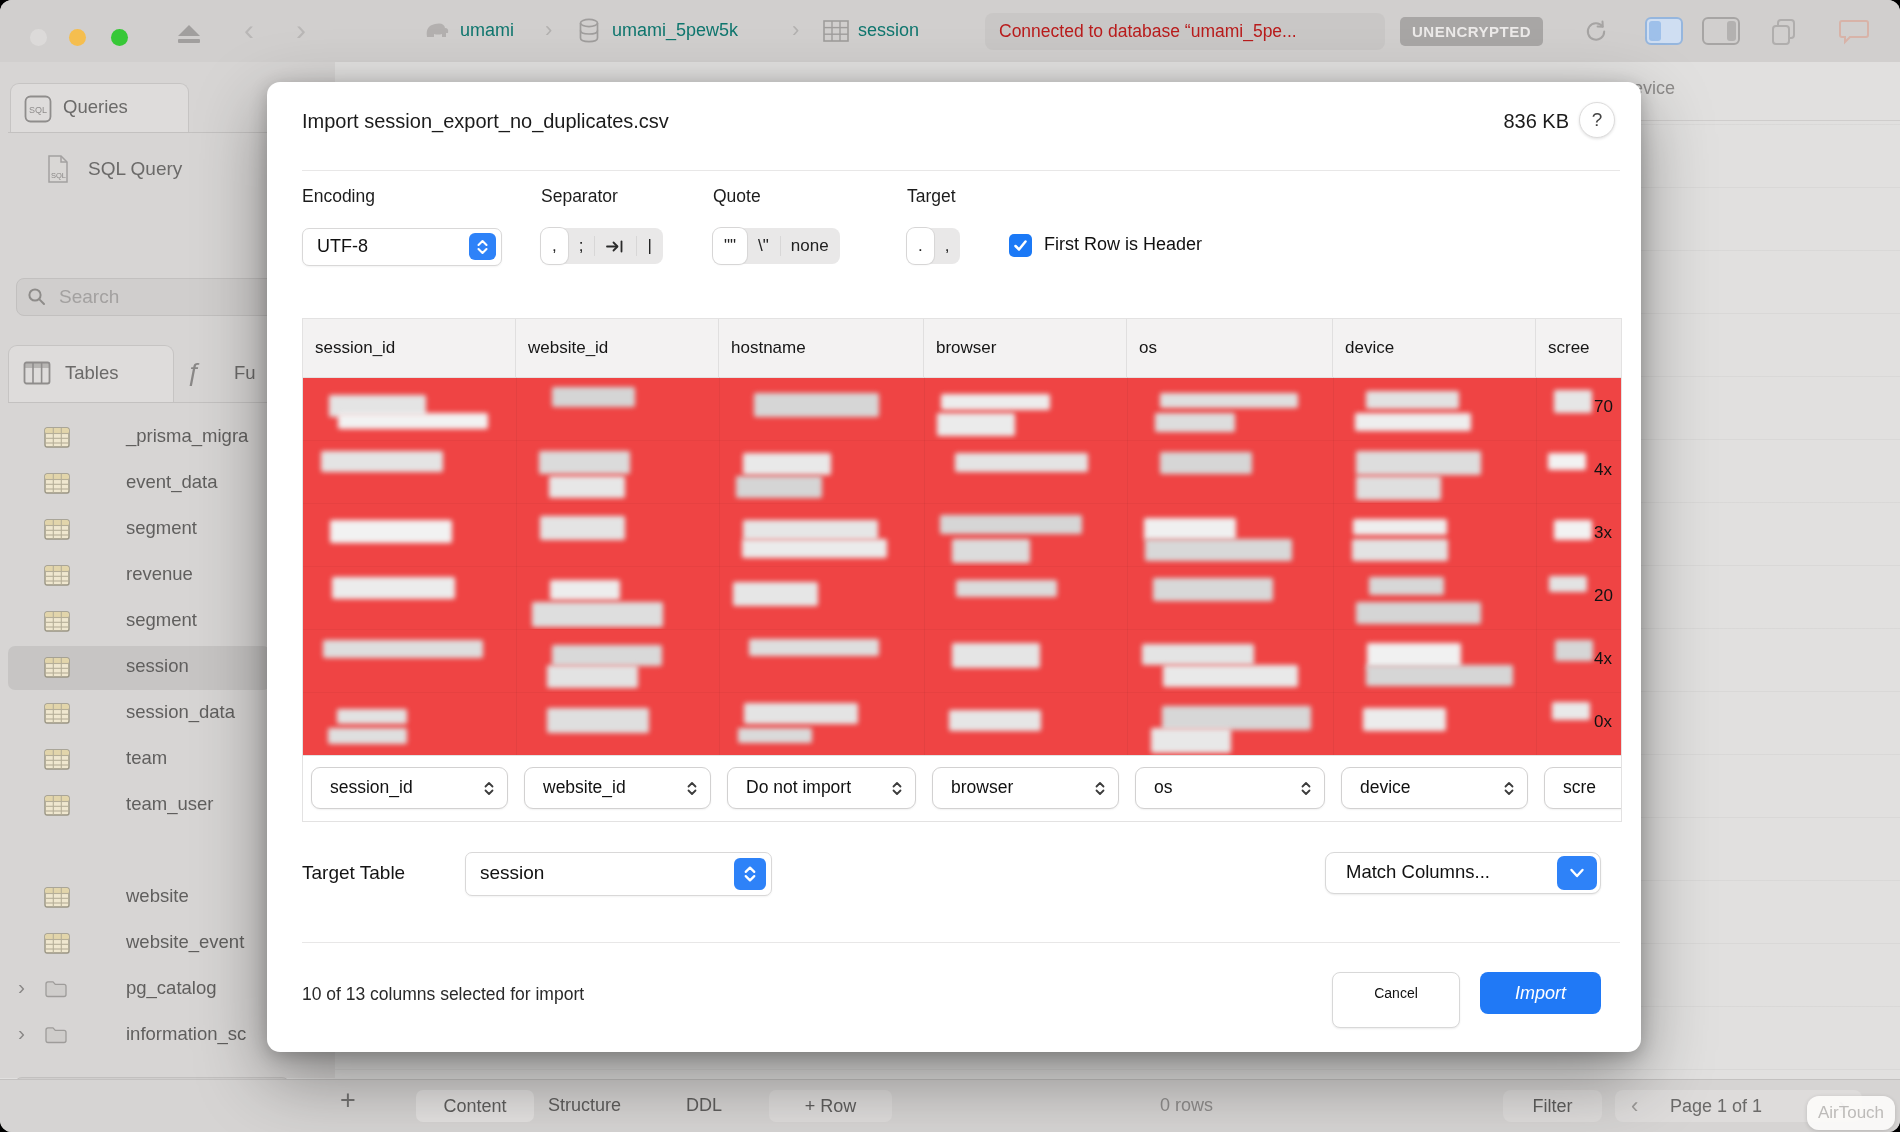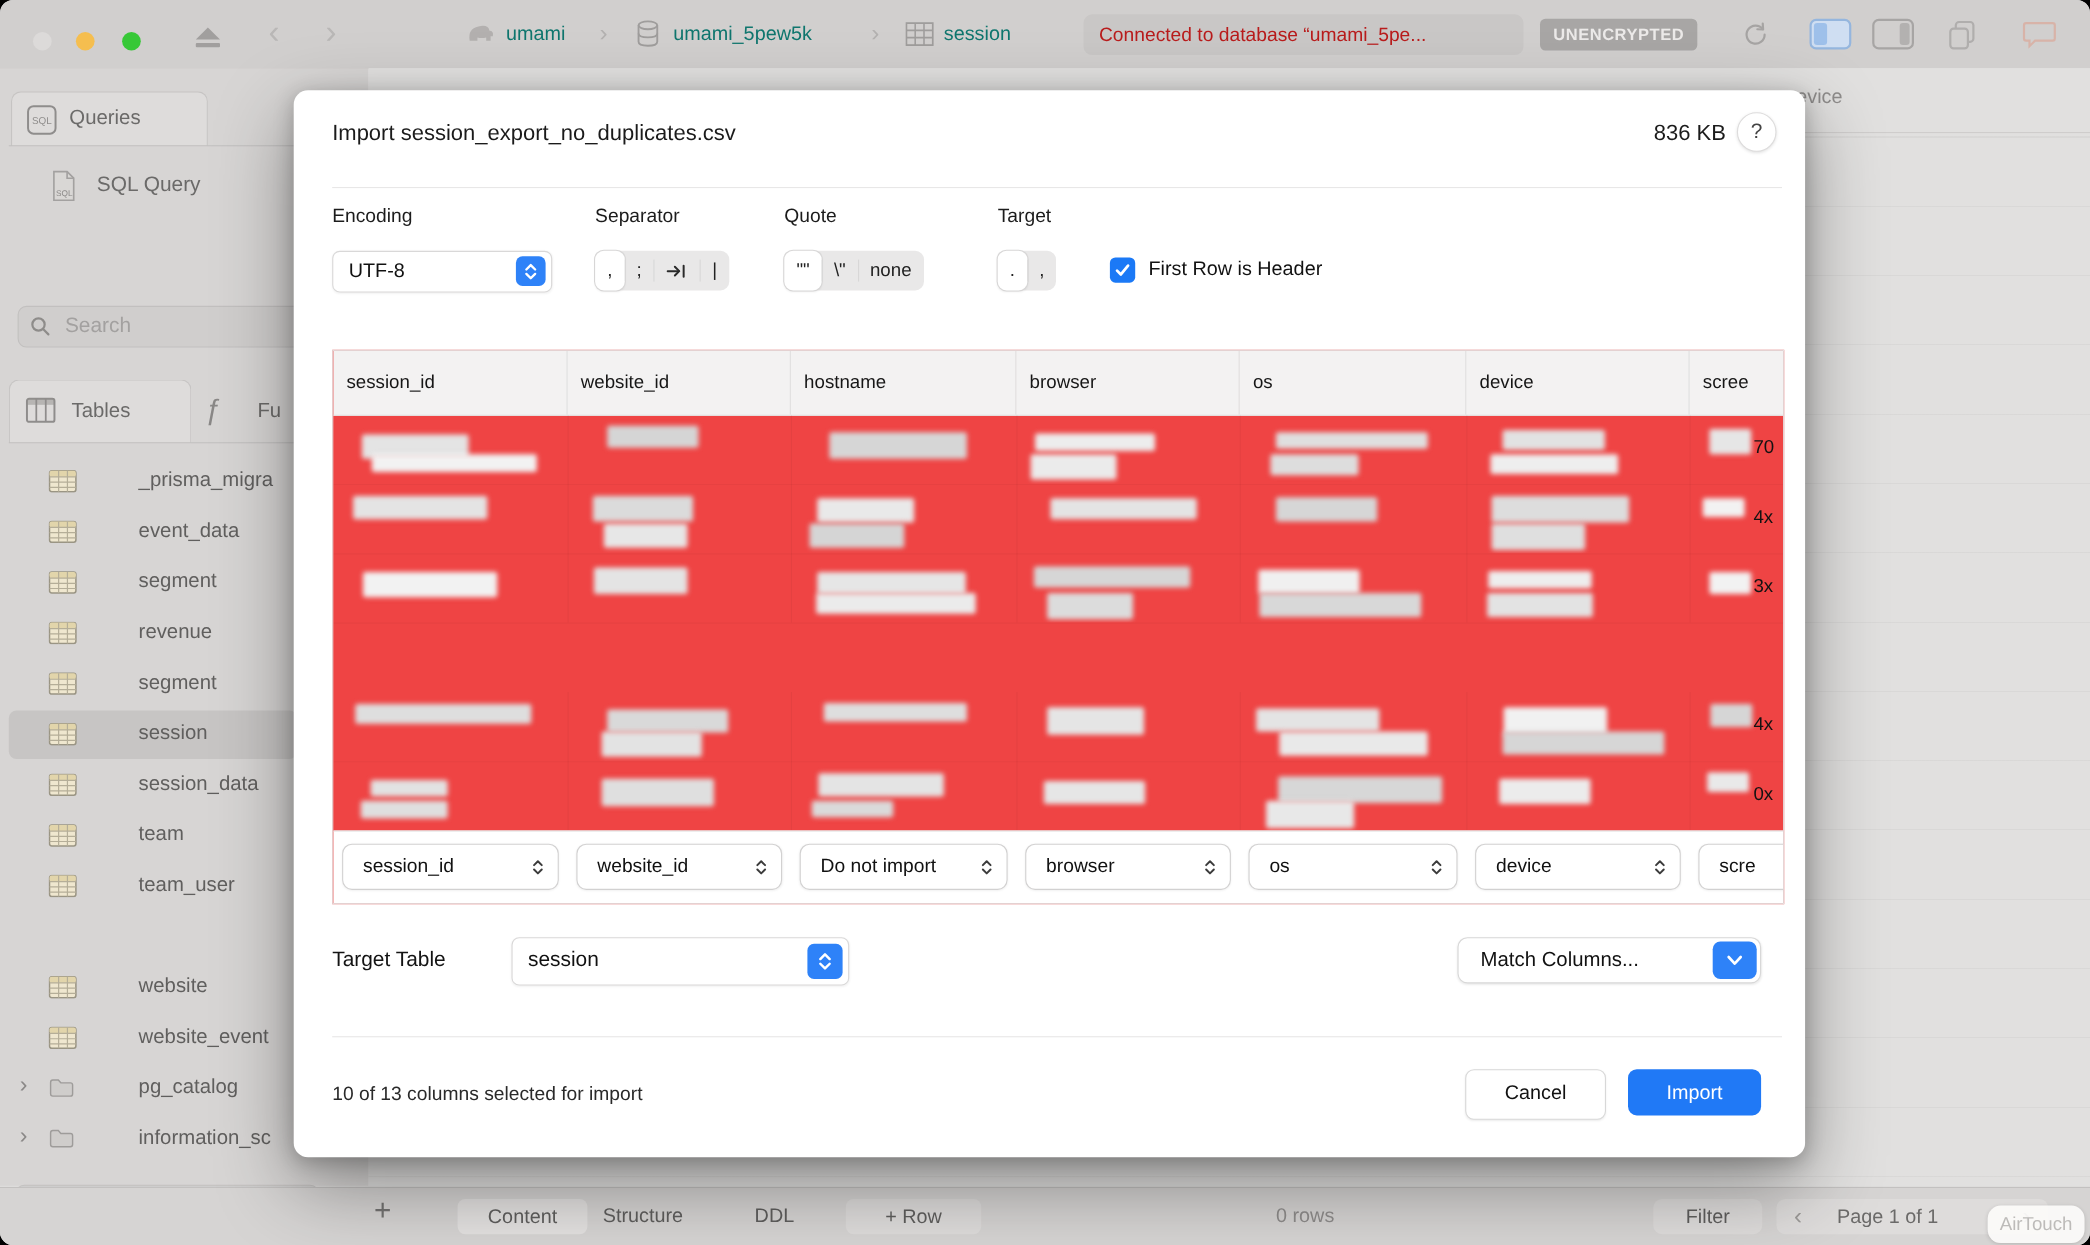--- a/index.html
+++ b/index.html
@@ -73,23 +73,23 @@
   .pcell{position:absolute;top:0;bottom:0;overflow:hidden;border-right:1px solid rgba(0,0,0,.045);}
   .blk{position:absolute;border-radius:2px;filter:blur(2.6px);}
   .frag{position:absolute;font-size:17px;color:#121212;top:20px;}
   .pMap{position:absolute;left:0;top:436px;right:0;height:66px;border-top:1px solid #e3e2e2;background:#fff;}
   .pill{position:absolute;top:11px;height:42px;background:#fff;border:1px solid #d2d1d1;border-radius:9px;
         box-shadow:0 1px 2px rgba(0,0,0,.06);box-sizing:border-box;}
   .pill .pl{position:absolute;left:18px;top:9px;font-size:17.5px;color:#111;white-space:nowrap;}
   .pill .ud{position:absolute;right:12px;top:12px;}
 
   .ttl-label{position:absolute;left:35px;top:780px;font-size:19px;color:#141414;}
-  .mbtn{position:absolute;height:46px;background:#fff;border:1px solid #d8d8d8;border-radius:8px;
-        box-shadow:0 1px 2px rgba(0,0,0,.08);font-size:18px;color:#111;text-align:center;box-sizing:border-box;}
-  .bluebtn{position:absolute;height:42px;background:#2079f6;border-radius:8px;font-size:18px;color:#fff;text-align:center;line-height:42px;}
+  .mbtn{position:absolute;height:56px;background:#fff;border:1px solid #d8d8d8;border-radius:8px;
+        box-shadow:0 1px 2px rgba(0,0,0,.08);font-size:14px;color:#111;text-align:center;box-sizing:border-box;}
+  .bluebtn{position:absolute;height:42px;background:#2079f6;border-radius:8px;font-size:18px;color:#fff;text-align:center;line-height:42px;font-style:italic;}
   .m-foot-status{position:absolute;left:35px;top:902px;font-size:17.5px;color:#2a2a2a;}
   .matchbtn{position:absolute;left:1058px;top:770px;width:276px;height:42px;background:#fff;border:1px solid #d8d8d8;border-radius:9px;
             box-shadow:0 1px 2px rgba(0,0,0,.08);box-sizing:border-box;}
   .matchbtn .txt{position:absolute;left:20px;top:8px;font-size:18.5px;color:#111;}
   .matchbtn .bseg{position:absolute;right:3px;top:3px;bottom:3px;width:40px;border-radius:7px;background:#2e82f8;
                   display:flex;align-items:center;justify-content:center;}
 
   .watermark{position:absolute;left:1807px;top:1096px;width:88px;height:34px;background:rgba(252,251,250,.92);border-radius:12px;
              box-shadow:0 1px 4px rgba(0,0,0,.15);font-size:17px;color:#bdbbb9;text-align:center;line-height:34px;}
 </style>
@@ -545,20 +545,46 @@
               </div>
               <div class="pcell" style="left: 1030px; width: 203px;">
                 <span class="blk" style="left: 19.5979px; top: 15.5469px; width: 94.6697px; height: 16.2189px; background: rgb(238, 238, 238);"></span>
                 <span class="blk" style="left: 18.7157px; top: 36px; width: 96.4637px; height: 21.731px; background: rgb(227, 227, 227);"></span>
               </div>
               <div class="pcell" style="left: 1233px; width: 87px;">
                 <span class="blk" style="left: 17.8041px; top: 17.4556px; width: 38px; height: 19.9446px; background: rgb(242, 242, 242);"></span>
                 <span class="frag" style="left: 58px;">3x</span>
               </div>
             </div>
+            <div class="prow" style="top: 189px;">
+              <div class="pcell" style="left: 0px; width: 213px;">
+                <span class="blk" style="left: 28.6206px; top: 11.302px; width: 123.027px; height: 21.6866px; background: rgb(236, 236, 236);"></span>
+              </div>
+              <div class="pcell" style="left: 213px; width: 203px;">
+                <span class="blk" style="left: 33.8147px; top: 13.8058px; width: 70.1825px; height: 19.7695px; background: rgb(237, 237, 237);"></span>
+                <span class="blk" style="left: 15.8352px; top: 36px; width: 131.119px; height: 24.8922px; background: rgb(222, 222, 222);"></span>
+              </div>
+              <div class="pcell" style="left: 416px; width: 205px;">
+                <span class="blk" style="left: 13.5715px; top: 16.1009px; width: 85.6587px; height: 23.4253px; background: rgb(230, 230, 230);"></span>
+              </div>
+              <div class="pcell" style="left: 621px; width: 203px;">
+                <span class="blk" style="left: 31.8543px; top: 13.5523px; width: 100.924px; height: 17.0149px; background: rgb(219, 219, 219);"></span>
+              </div>
+              <div class="pcell" style="left: 824px; width: 206px;">
+                <span class="blk" style="left: 26.3791px; top: 12.4915px; width: 119.554px; height: 22.2376px; background: rgb(216, 216, 216);"></span>
+              </div>
+              <div class="pcell" style="left: 1030px; width: 203px;">
+                <span class="blk" style="left: 36.1199px; top: 11.1191px; width: 75.1965px; height: 17.8426px; background: rgb(215, 215, 215);"></span>
+                <span class="blk" style="left: 22.654px; top: 36px; width: 125.466px; height: 22.465px; background: rgb(213, 213, 213);"></span>
+              </div>
+              <div class="pcell" style="left: 1233px; width: 87px;">
+                <span class="blk" style="left: 12.6382px; top: 10.0037px; width: 38px; height: 16.3231px; background: rgb(227, 227, 227);"></span>
+                <span class="frag" style="left: 58px;">20</span>
+              </div>
+            </div>
             <div class="prow" style="top: 252px;">
               <div class="pcell" style="left: 0px; width: 213px;">
                 <span class="blk" style="left: 20.0088px; top: 11.2221px; width: 159.811px; height: 17.3382px; background: rgb(222, 222, 222);"></span>
               </div>
               <div class="pcell" style="left: 213px; width: 203px;">
                 <span class="blk" style="left: 35.8789px; top: 15.6799px; width: 110.139px; height: 21.5668px; background: rgb(217, 217, 217);"></span>
                 <span class="blk" style="left: 31.3264px; top: 36px; width: 90.2126px; height: 23.26px; background: rgb(227, 227, 227);"></span>
               </div>
               <div class="pcell" style="left: 416px; width: 205px;">
                 <span class="blk" style="left: 30.2948px; top: 10.4748px; width: 130.016px; height: 16.2434px; background: rgb(222, 222, 222);"></span>

